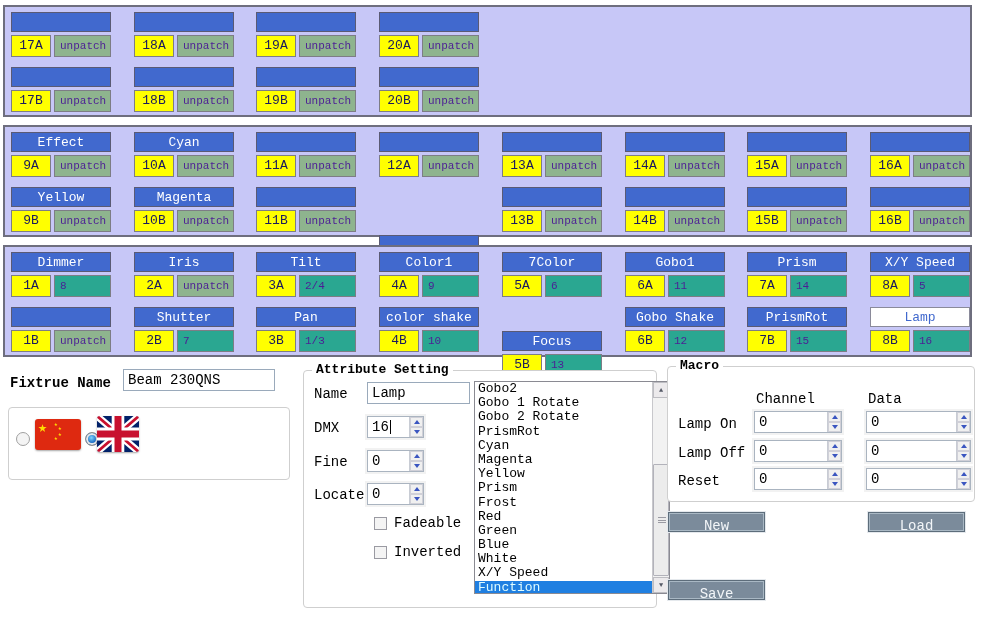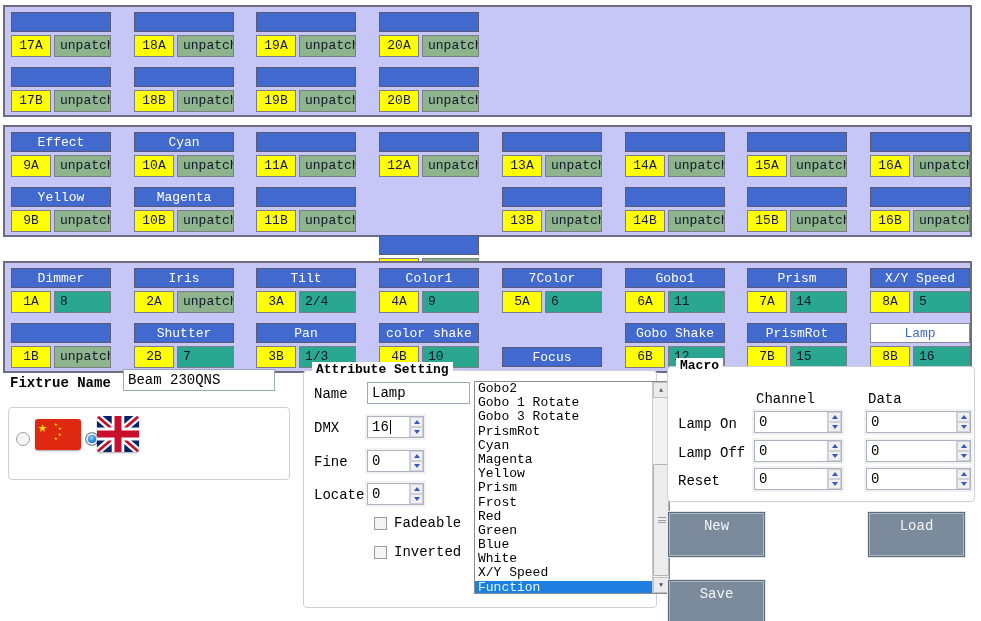--- a/index.html
+++ b/index.html
@@ -11,21 +11,21 @@
   .section { position:absolute; left:3px; width:969px; height:112px;
     background:#c7c7f7; border:2px solid #6e6e7e; }
   .block { position:absolute; width:100px; height:46px; }
   .blk-header { height:20px; line-height:19px; text-align:center;
     background:#4169ce; color:#ffffff; font-size:13px; border:1px solid #5a5a74;
     overflow:hidden; white-space:nowrap; }
   .blk-header.sel { background:#ffffff; color:#4169ce; border:1px solid #8a8a9a; }
   .blk-body { margin-top:3px; display:flex; gap:3px; height:22px; }
   .ch { width:40px; background:#ffff00; border:1px solid #7d7d85; color:#1a1a5e;
     font-size:13px; text-align:center; line-height:20px; }
-  .val { flex:1; border:1px solid #7d7d85; color:#0f172a; font-size:13px;
+  .val { flex:1; border:1px solid #7d7d85; color:#4c1d95; font-size:11px;
     line-height:20px; padding-left:5px; overflow:hidden; white-space:nowrap; }
   .val.patched { background:#2aa791; }
   .val.unpatched { background:#8eb48e; }
 
   
   .fixture-label { position:absolute; left:10px; top:375px; font-size:14px;
     font-weight:bold; color:#000; }
   .fixture-input { position:absolute; left:123px; top:369px; width:152px; height:22px;
     border:1px solid #9aaabb; background:#fff; font-family:inherit; font-size:14px;
     padding:0 4px; color:#000; }
@@ -89,21 +89,21 @@
   .sb-grip { position:absolute; left:4px; top:50%; margin-top:-3px; width:8px; height:6px;
     border-top:1px solid #9a9aa2; border-bottom:1px solid #9a9aa2; }
   .sb-grip:before { content:""; position:absolute; left:0; top:2px; width:8px; height:1px;
     background:#9a9aa2; }
 
   
   .macro-colhead { position:absolute; top:24px; font-size:14px; color:#000; }
   .macro-label { position:absolute; left:10px; font-size:14px; color:#000; }
 
   
-  .btn { position:absolute; width:97px; height:45px; background:#7b8b9b;
+  .btn { position:absolute; width:97px; height:20px; background:#7b8b9b;
     border:1px solid #5d6d7b; box-shadow:inset 0 0 0 1px #a9b8c4, 0 0 0 1px #e5e9ed;
     color:#f2f5f8; font-family:inherit; font-size:14px; text-align:center;
     line-height:26px; cursor:default; }
 </style>
 </head>
 <body>
 
 <div id="app">
 
   <div id="sections">
@@ -272,21 +272,21 @@
           </div>
         </div>
         <div class="block" style="left: 865px; top: 60px;">
           <div class="blk-header"></div>
           <div class="blk-body">
             <div class="ch">16B</div>
             <div class="val unpatched">unpatch</div>
           </div>
         </div>
       </div>
-      <div class="section" style="top: 261px;">
+      <div class="section" style="top: 245px;">
         <div class="block" style="left: 6px; top: 5px;">
           <div class="blk-header">Dimmer</div>
           <div class="blk-body">
             <div class="ch">1A</div>
             <div class="val patched">8</div>
           </div>
         </div>
         <div class="block" style="left: 129px; top: 5px;">
           <div class="blk-header">Iris</div>
           <div class="blk-body">
@@ -466,21 +466,21 @@
       <span class="cb-label">Fadeable</span>
     </div>
     <div class="cb-row" style="top:173px;">
       <span class="cb"></span>
       <span class="cb-label">Inverted</span>
     </div>
     <div class="listbox">
       <div class="list-items" id="attr-list">
           <div class="li">Gobo2</div>
           <div class="li">Gobo 1 Rotate</div>
-          <div class="li">Gobo 3 Rotate</div>
+          <div class="li">Gobo 2 Rotate</div>
           <div class="li">PrismRot</div>
           <div class="li">Cyan</div>
           <div class="li">Magenta</div>
           <div class="li">Yellow</div>
           <div class="li">Prism</div>
           <div class="li">Frost</div>
           <div class="li">Red</div>
           <div class="li">Green</div>
           <div class="li">Blue</div>
           <div class="li">White</div>

